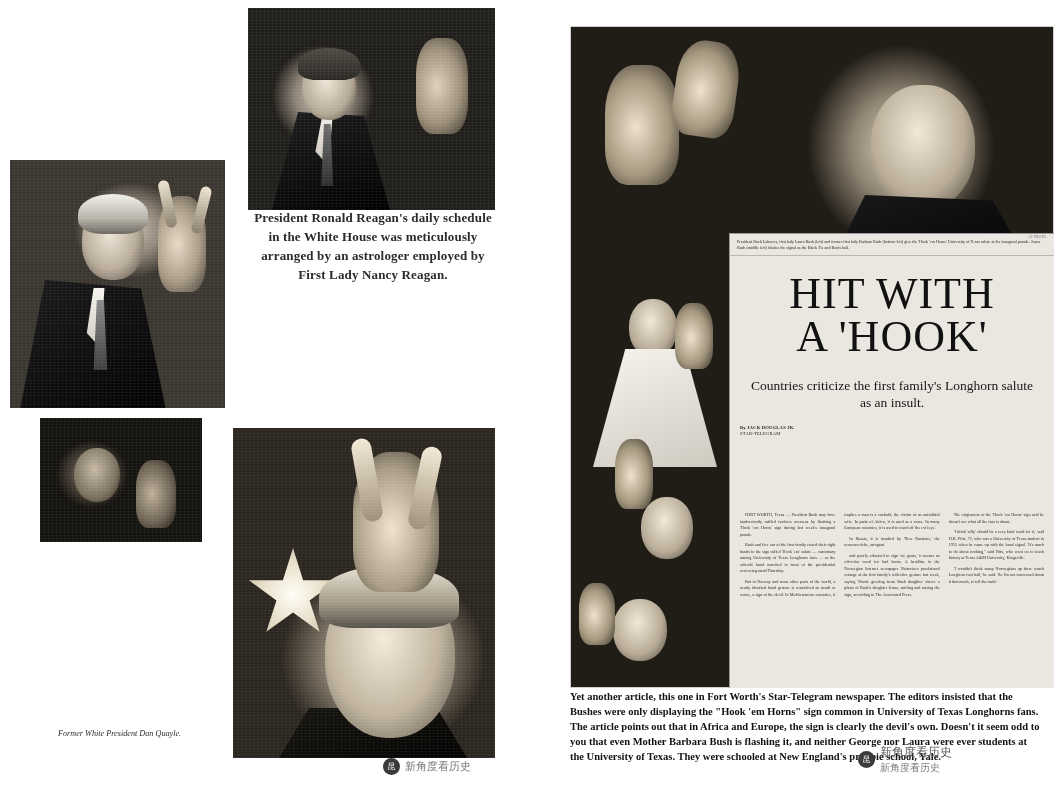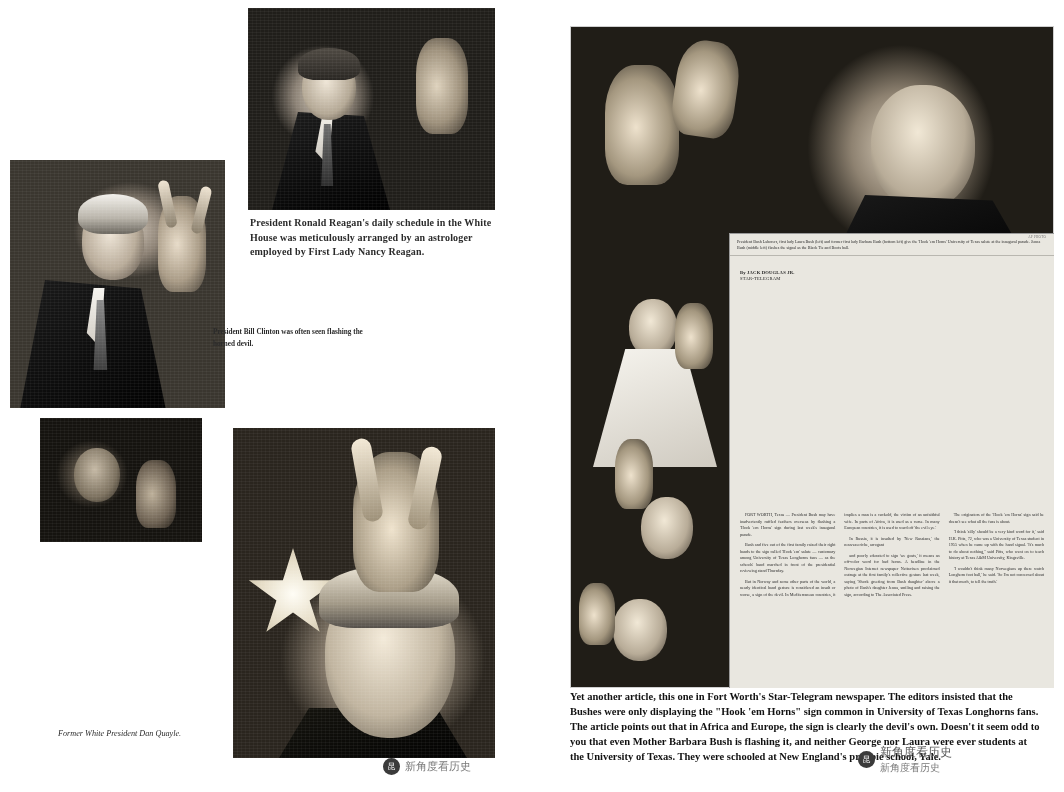--- a/index.html
+++ b/index.html
@@ -278,22 +278,23 @@
     left: 570px; top: 690px; width: 470px;
     font-family: "Liberation Serif", serif;
     font-size: 10.5px;
     font-weight: bold;
     line-height: 1.42;
     color: #121212;
   }
 
   
   #reagan-caption {
-    left: 250px; top: 216px; width: 246px;
-    font-size: 10px;
+    left: 250px; top: 209px; width: 246px;
+    text-align: center;
+    font-size: 13px;
     font-weight: bold;
     color: #2b2b2b;
     letter-spacing: .15px;
   }
   #clinton-caption {
     left: 213px; top: 327px; width: 168px;
     font-size: 7.2px;
     font-weight: bold;
     color: #2b2b2b;
     line-height: 1.6;
@@ -352,21 +353,20 @@
     <div class="rg-shirt"></div>
     <div class="rg-tie"></div>
     <div class="rg-head"></div>
     <div class="rg-hair"></div>
     <div class="rg-hand"></div>
     <div class="grain"></div>
   </div>
 
   <div class="cap" id="reagan-caption">President Ronald Reagan's daily schedule in the White House was meticulously arranged by an astrologer employed by First Lady Nancy Reagan.</div>
 
-  <div class="cap" id="clinton-caption">President Bill Clinton was often seen flashing the horned devil.</div>
 
   <div class="photo" id="quayle-dark-photo">
     <div class="qd-head"></div>
     <div class="qd-hand"></div>
     <div class="grain"></div>
   </div>
 
   <div class="photo" id="quayle-photo">
     <div class="q-star"></div>
     <div class="q-suit"></div>
@@ -399,21 +399,26 @@
 
       <div class="b-head" style="left:42px; top:572px; width:54px; height:62px;"></div>
       <div class="b-hand" style="left:8px; top:556px; width:36px; height:62px;"></div>
       <div class="grain"></div>
     </div>
 
     <div id="clipping">
       <div id="clip-credit">AP PHOTO</div>
       <div id="clip-photo-caption">President Bush Laborers, first lady Laura Bush (left) and former first lady Barbara Bush (bottom left) give the 'Hook 'em Horns' University of Texas salute at the inaugural parade. Jenna Bush (middle left) flashes the signal as the Black Tie and Boots ball.</div>
 
-
+      <div id="clip-headline">
+        <span>HIT WITH</span>
+        <span class="l2">A 'HOOK'</span>
+      </div>
+
+      <div id="clip-deck">Countries criticize the first family's Longhorn salute as an insult.</div>
 
       <div id="clip-byline">
         <span>By JACK DOUGLAS JR.</span>
         <span class="sub">STAR-TELEGRAM</span>
       </div>
 
       <div id="clip-columns">
         <p>FORT WORTH, Texas — President Bush may have inadvertently ruffled feathers overseas by flashing a 'Hook 'em Horns' sign during last week's inaugural parade.</p>
         <p>Bush and five out of the first family raised their right hands to the sign called 'Hook 'em' salute — customary among University of Texas Longhorns fans — as the schools' band marched in front of the presidential reviewing stand Thursday.</p>
         <p>But in Norway and some other parts of the world, a nearly identical hand gesture is considered an insult or worse, a sign of the devil. In Mediterranean countries, it implies a man is a cuckold, the victim of an unfaithful wife. In parts of Africa, it is used as a curse. In many European countries, it is used to ward off 'the evil eye.'</p>

